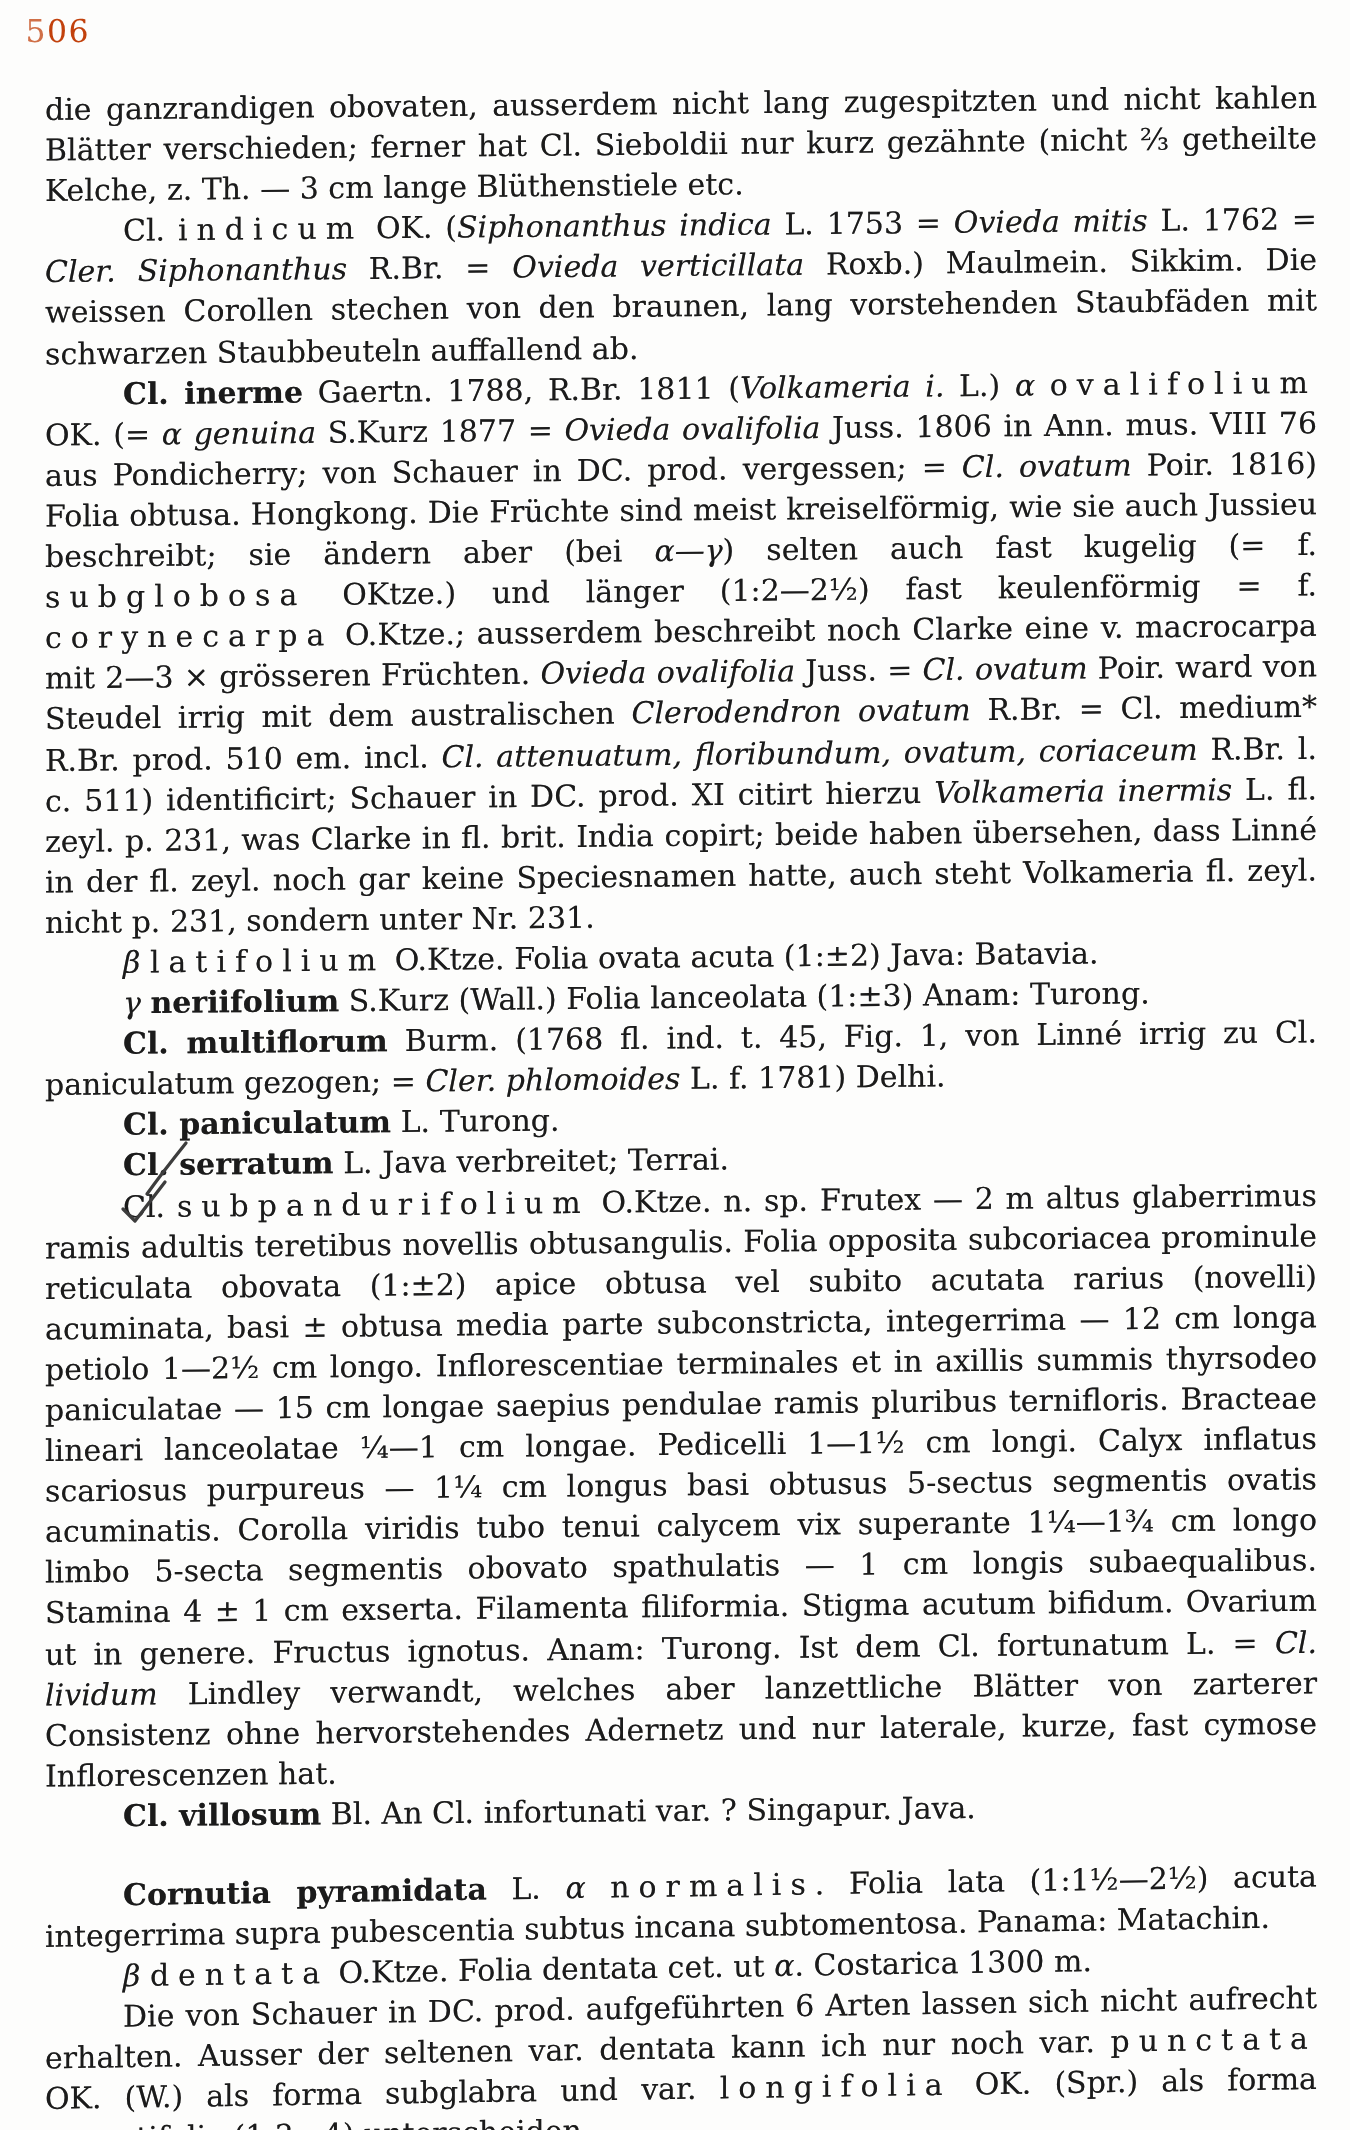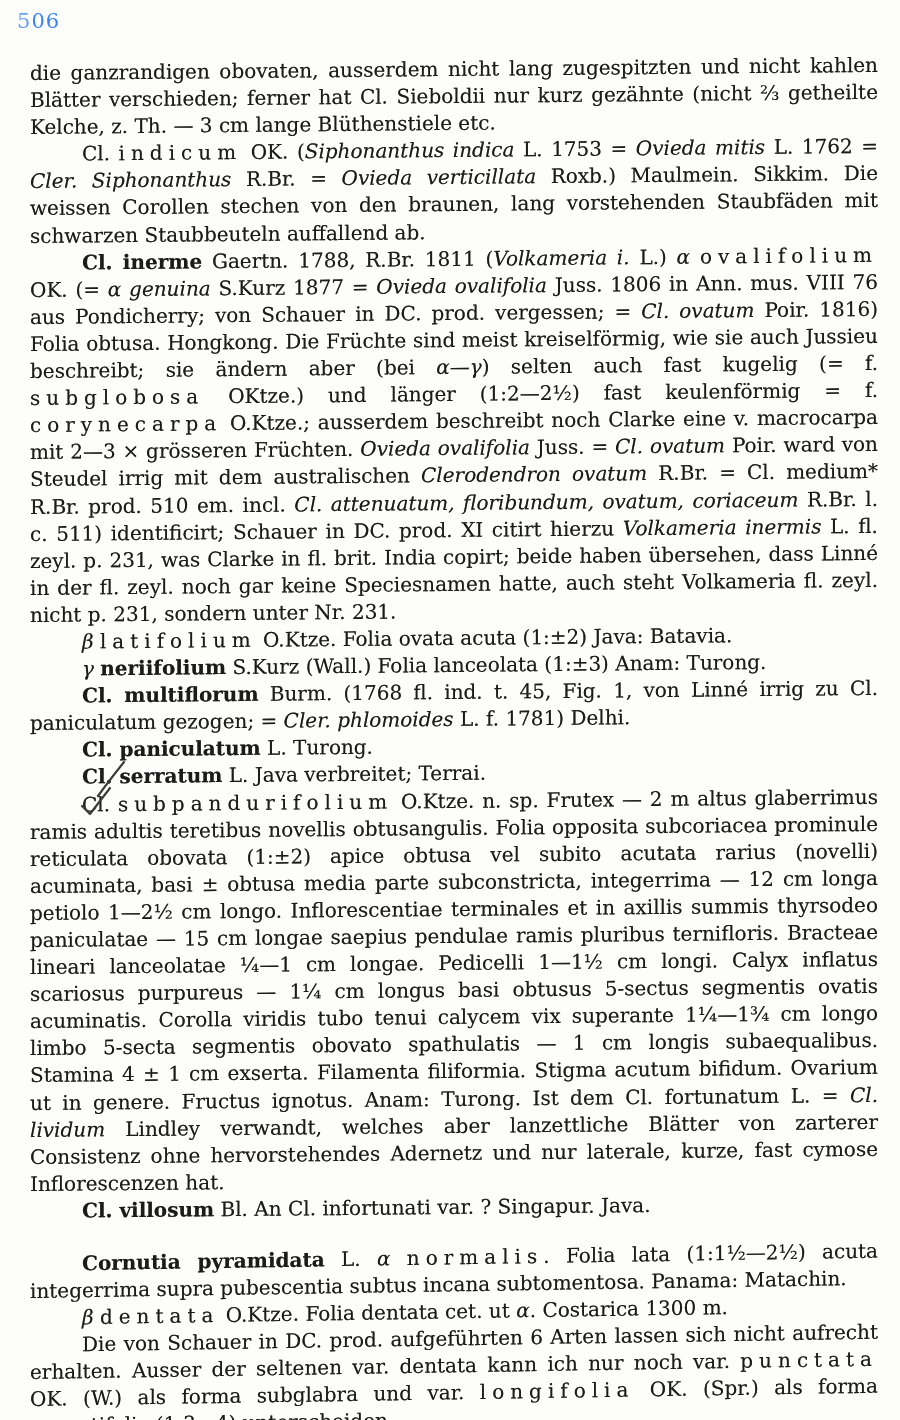--- a/index.html
+++ b/index.html
@@ -12,21 +12,21 @@
     position: absolute; inset: 0;
     background: #fdfdfc;
     color: #1b1b1b;
     font-family: "DejaVu Serif", serif;
   }
   .page-number {
     position: absolute;
     left: 17px; top: 9px;
     font-size: 21px;
     letter-spacing: 1px;
-    color: #3b82f6;
+    color: #c2410c;
   }
   
   .page-number::first-letter { opacity: .75; }
 
   .text-column {
     position: absolute;
     left: 30px; top: 60px;
     width: 848px;
     font-size: 20px;
     line-height: 27.1px;

